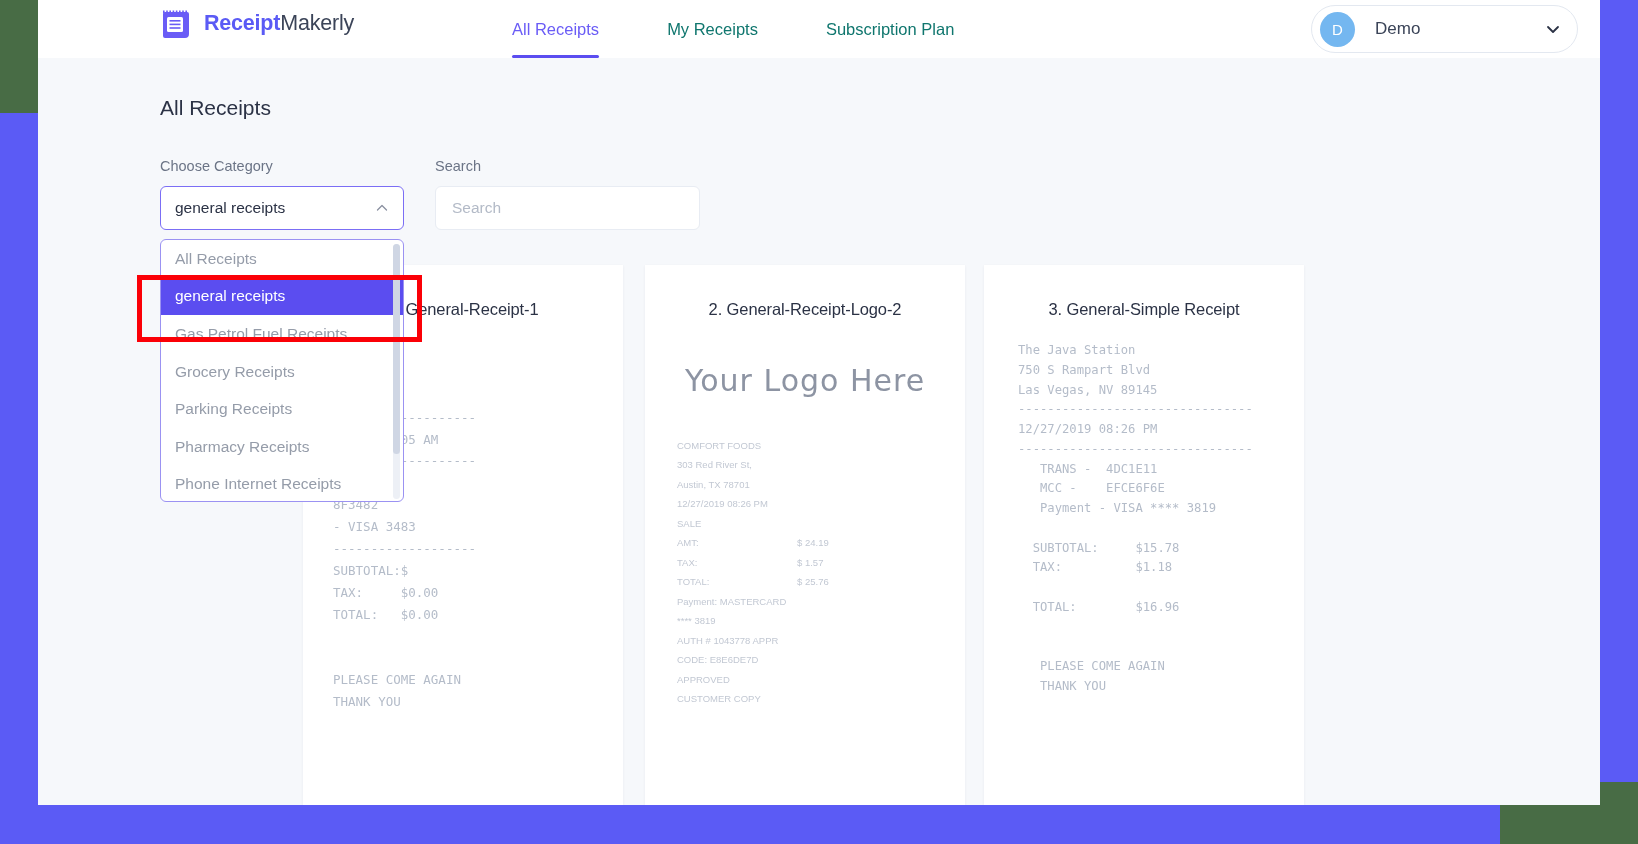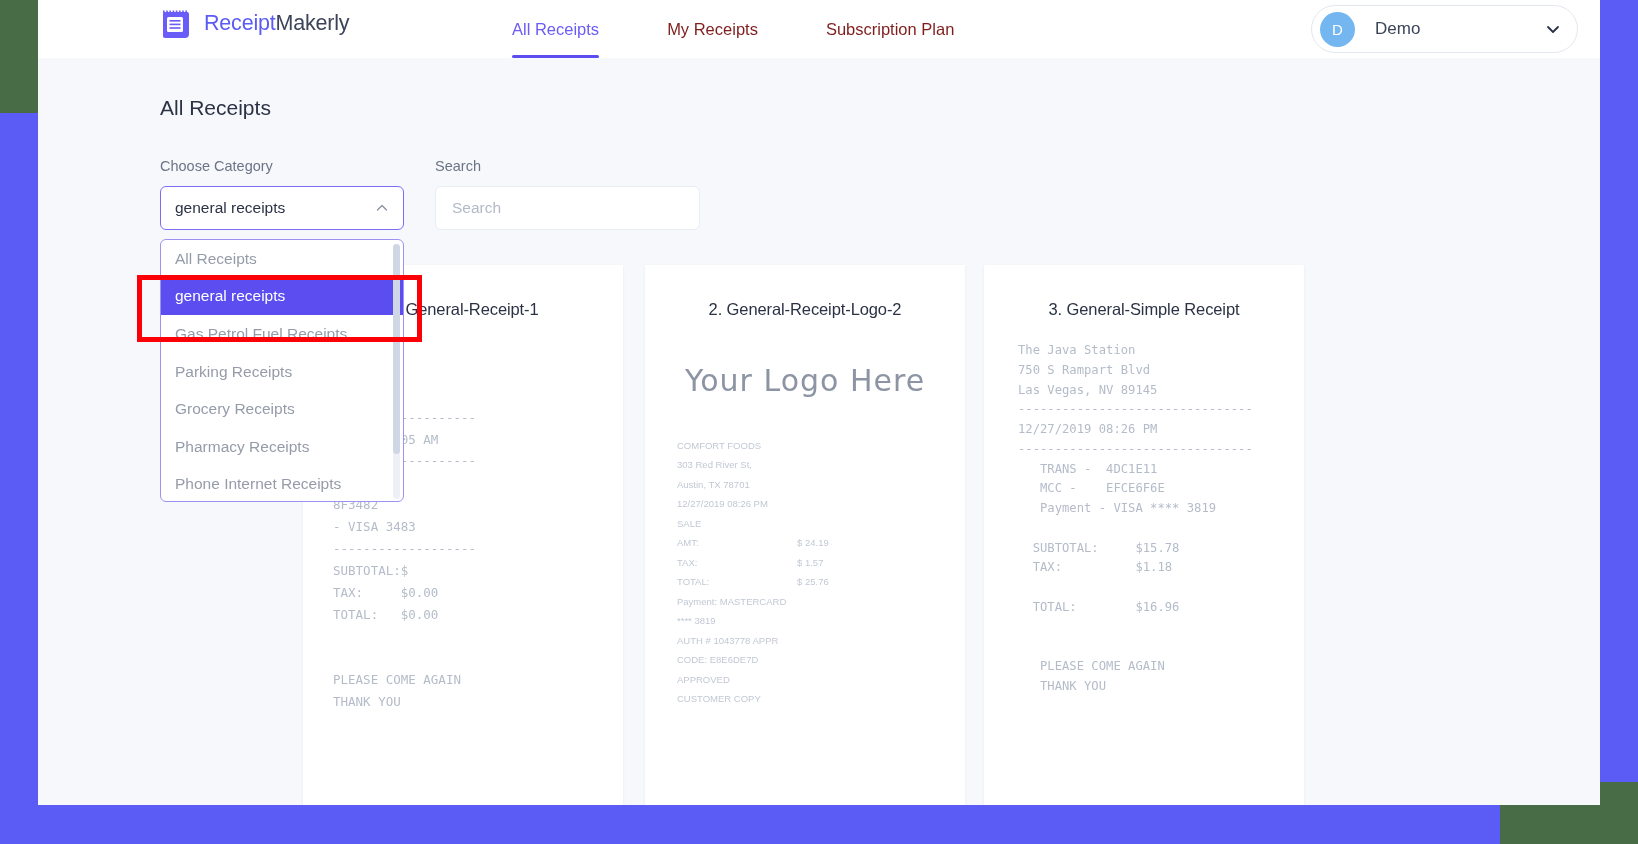--- a/index.html
+++ b/index.html
@@ -22,27 +22,27 @@
     background: #f6f8fb; overflow: hidden;
   }
   .topbar {
     position: relative; height: 58px; background: #ffffff; width: 100%;
     display: flex; align-items: center;
   }
   .brand { position: absolute; left: 122px; top: 8px; display: flex; align-items: center; gap: 14px; }
   .brand-icon { width: 30px; height: 31px; position: relative; }
   .brand-icon svg { display: block; }
   .brand-text { font-size: 21.5px; letter-spacing: -0.2px; white-space: nowrap; }
-  .brand-text .b1 { color: #5b5bf5; font-weight: 400; text-align: center; }
+  .brand-text .b1 { color: #5b5bf5; font-weight: 700; text-align: center; }
   .brand-text .b2 { color: #3b4458; font-weight: 400; }
 
   .nav { position: absolute; left: 474px; top: 0; height: 58px; display: flex; align-items: center; gap: 0; }
   .nav a {
     position: relative; display: inline-flex; align-items: center; height: 58px;
-    font-size: 16.5px; color: #7f1d1d; text-decoration: none; padding: 0 0;
+    font-size: 16.5px; color: #0f766e; text-decoration: none; padding: 0 0;
     margin-right: 68px; white-space: nowrap;
   }
   .nav a:last-child { margin-right: 18px; }
   .nav a.active { color: #6a5cf6; }
   .nav a.active::after {
     content: ""; position: absolute; left: 0; right: 0; bottom: 0;
     height: 3px; background: #5b4df0; border-radius: 2px;
   }
 
   .user-chip {
@@ -312,22 +312,22 @@
    THANK YOU</div>
         </div>
 
       </div>
 
       <div class="dropdown">
         <div class="dd-scroll">
           <div class="dd-item">All Receipts</div>
           <div class="dd-item selected">general receipts</div>
           <div class="dd-item">Gas Petrol Fuel Receipts</div>
+          <div class="dd-item">Grocery Receipts</div>
           <div class="dd-item">Parking Receipts</div>
-          <div class="dd-item">Grocery Receipts</div>
           <div class="dd-item">Pharmacy Receipts</div>
           <div class="dd-item">Phone Internet Receipts</div>
 
         </div>
         <div class="dd-track"></div>
         <div class="dd-thumb"></div>
       </div>
 
     </div>
   </div>

